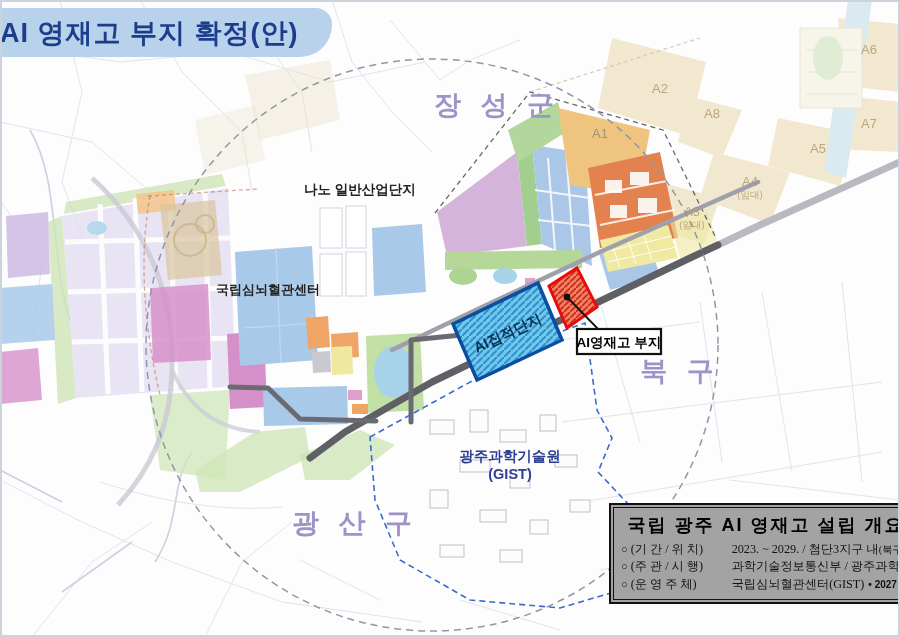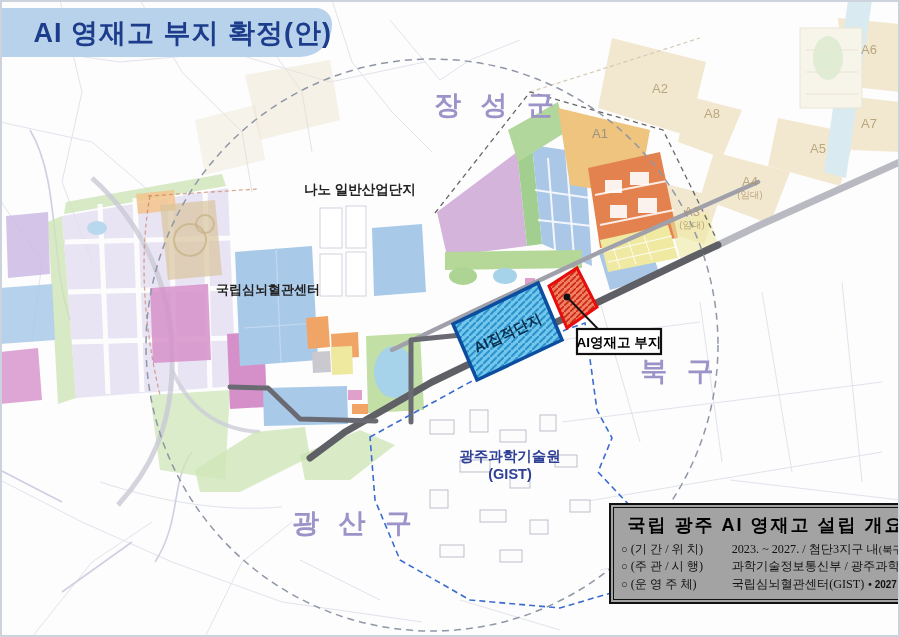--- a/index.html
+++ b/index.html
@@ -7,21 +7,21 @@
     width:900px;height:637px;position:relative;overflow:hidden;
     background:#fdfdfe;
     font-family:"Liberation Sans", sans-serif;
   }
   .frame{position:absolute;inset:0;border:2px solid #ccd3dd;pointer-events:none;z-index:50;}
   .map-svg{position:absolute;left:0;top:0;z-index:1;}
   
   .banner{
     position:absolute;left:0;top:8px;width:332px;height:49px;z-index:20;
     background:#b7d2ea;border-radius:0 16px 32px 0;
-    display:flex;align-items:center;justify-content:flex-end;
+    display:flex;align-items:center;justify-content:flex-start;
   }
   .banner .t{
     color:#1d3d8c;font-size:27px;font-weight:bold;letter-spacing:1px;
     font-family:"Liberation Sans", sans-serif;
   }
   
   .infobox{
     position:absolute;left:581px;top:503px;width:314px;z-index:20;
     background:#a3a3a3;border:2.5px solid #111;padding:2px;box-sizing:border-box;margin-left:28px;
   }
@@ -246,21 +246,21 @@
 </svg>
 
 <div class="banner">
   <span class="t">AI 영재고 부지 확정(안)</span>
 </div>
 
 <div class="infobox">
   <div class="inner">
     <div class="title">국립 광주 AI 영재고 설립 개요</div>
     <div class="row">
-      <span class="bullet">○</span><span class="key">(기 간 / 위 치)</span><span class="val">2023. ~ 2027. / 첨단3지구 내</span><span class="small">(북구 오룡동)</span>
+      <span class="bullet">○</span><span class="key">(기 간 / 위 치)</span><span class="val">2023. ~ 2029. / 첨단3지구 내</span><span class="small">(북구 오룡동)</span>
     </div>
     <div class="row">
       <span class="bullet">○</span><span class="key">(주 관 / 시 행)</span><span class="val">과학기술정보통신부 / 광주과학기술원</span>
     </div>
     <div class="row">
       <span class="bullet">○</span><span class="key">(운 영 주 체)</span><span class="val">국립심뇌혈관센터(GIST)</span><span class="note">• 2027년 3월 개교 목표</span>
     </div>
   </div>
 </div>
 

